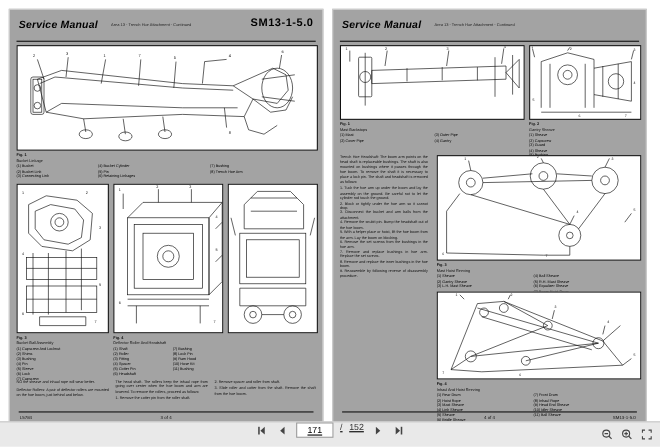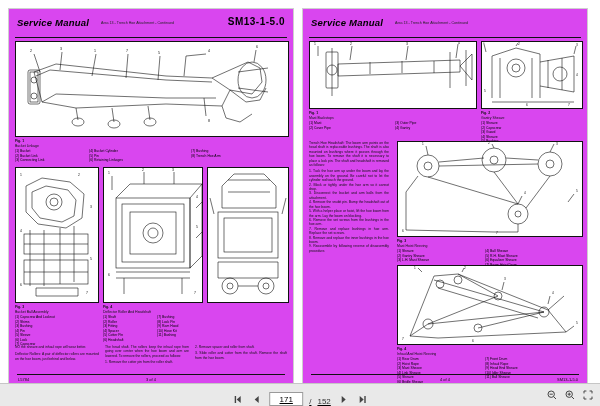--- a/index.html
+++ b/index.html
@@ -5,21 +5,21 @@
   html,body{margin:0;padding:0;}
   body{
     width:600px;height:406px;background:#ffffff;
     font-family:"Liberation Sans", sans-serif;
     overflow:hidden;
   }
   #app{position:relative;width:600px;height:406px;background:#f2f2f2;}
 
   
   .viewer{position:absolute;left:0;top:0;width:600px;height:384px;background:#ffffff;}
-  .page{position:absolute;top:8px;width:286px;height:384px;background:#d946ef;border:1px solid #cfcfcf;box-sizing:border-box;}
+  .page{position:absolute;top:8px;width:286px;height:384px;background:#a3a3a3;border:1px solid #cfcfcf;box-sizing:border-box;}
   .page.left{left:8px;}
   .page.right{left:302px;}
   .inner{position:absolute;left:6px;top:6px;right:6px;bottom:6px;}
 
   
   .hdr{position:relative;height:22px;border-bottom:1.5px solid #111;}
   .hdr .title{position:absolute;left:2px;top:2px;font-size:9.5px;font-weight:bold;font-style:italic;letter-spacing:.2px;}
   .hdr .crumb{position:absolute;left:86px;top:6px;font-size:3.6px;color:#222;white-space:nowrap;}
   .hdr .code{position:absolute;right:2px;top:1px;font-size:10px;font-weight:bold;letter-spacing:.5px;}
 
@@ -34,21 +34,21 @@
   .cap{position:absolute;font-size:3.5px;line-height:4.6px;color:#111;}
   .cap b{font-weight:bold;}
   .txt{position:absolute;font-size:3.4px;line-height:4.4px;color:#111;text-align:justify;}
   .legend{position:absolute;font-size:3.4px;line-height:4.5px;}
   .legend div{white-space:nowrap;}
 
   svg{display:block;}
 
   
   .toolbar{position:absolute;left:0;bottom:0;width:600px;height:22px;background:#e9e9e9;border-top:1px solid #c6c6c6;}
-  .tb-center{position:absolute;left:50%;transform:translateX(-50%);top:0;height:22px;display:flex;align-items:flex-end;gap:6px;text-decoration:underline;}
+  .tb-center{position:absolute;left:50%;transform:translateX(-50%);top:0;height:22px;display:flex;align-items:flex-start;gap:6px;text-decoration:underline;}
   .tb-btn{width:13px;height:14px;display:flex;align-items:center;justify-content:center;color:#444;font-size:8px;cursor:pointer;}
   .pagebox{height:12px;min-width:26px;border:1px solid #9a9a9a;background:#fff;font-size:8px;display:flex;align-items:center;justify-content:center;padding:0 3px;}
   .slash{font-size:8px;color:#333;}
   .total{font-size:8px;color:#333;}
   .tb-right{position:absolute;right:6px;top:0;height:22px;display:flex;align-items:center;gap:5px;}
 </style>
 </head>
 <body>
 
 <div id="app">

